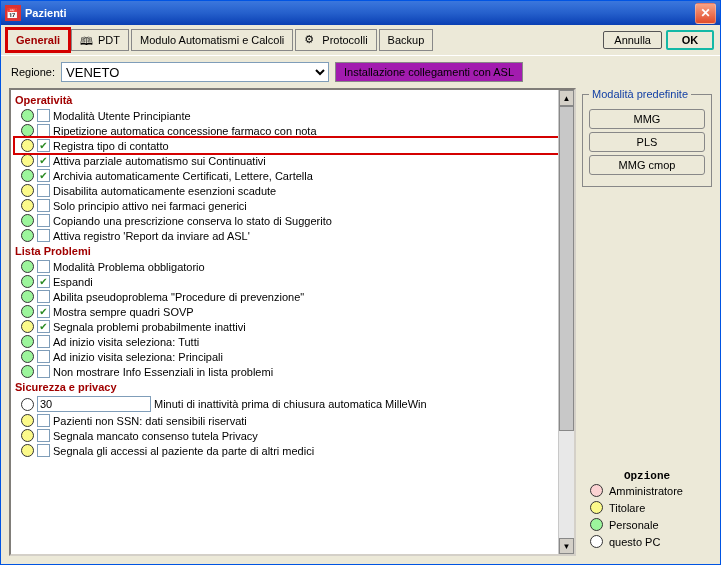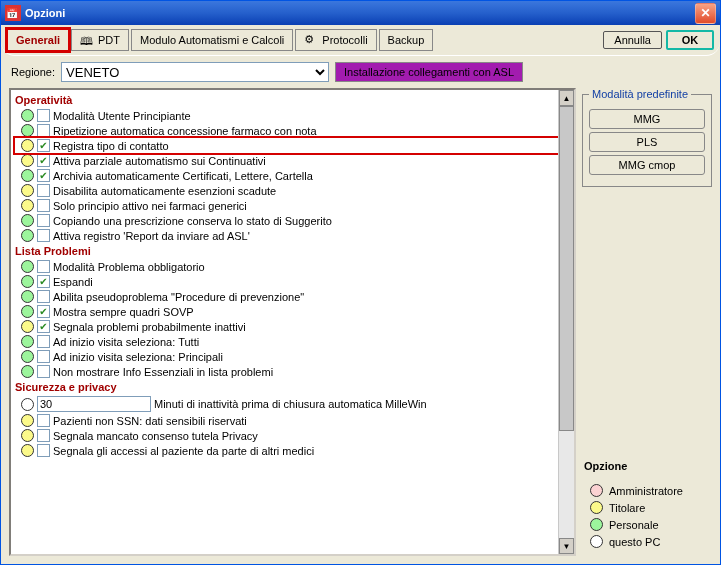--- a/index.html
+++ b/index.html
@@ -48,21 +48,20 @@
     font-weight:bold;
     font-size:12px;
     cursor:pointer;
   }
   .toolbar {
     display:flex;
     align-items:center;
     padding:4px 6px;
     gap:4px;
     border-bottom:1px solid #fff;
-    border-radius:14px;
   }
   .tabs {
     display:flex;
     gap:2px;
     flex:1;
   }
   .tab {
     border:1px solid #888;
     background:#ece9d8;
     padding:3px 8px;
@@ -176,39 +175,39 @@
     display:block;width:100%;margin:3px 0;
     border:1px solid #888;border-radius:3px;
     background:#ece9d8;
     padding:3px 0;text-align:center;cursor:pointer;
     font-size:11px;
   }
   .legend-box {
     margin-top:auto;
     padding:6px 2px;
   }
-  .legend-title { font-weight:bold;margin-bottom:10px;}
+  .legend-title { text-align:center;font-weight:bold;margin-bottom:0;font-family:Liberation Mono, monospace;}
   .legend-row { display:flex;align-items:center;gap:6px;padding:2px 6px;}
   .scrollbar-fake {
      position:absolute; right:0; top:0; bottom:0; width:16px;
      background:#e8e8e8; border-left:1px solid #c8c8c8;
      display:flex; flex-direction:column;
   }
   .sb-btn {height:16px;background:#d4d0c8;border:1px solid #888;display:flex;align-items:center;justify-content:center;font-size:8px;}
   .sb-thumb {flex:0 0 70%; background:#c8c8c8;border:1px solid #888; margin:0;}
   .sb-track{flex:1;}
   .little-icon {width:14px;height:14px;display:inline-block;}
 </style>
 </head>
 <body>
 
 <div class="window">
   <div class="titlebar">
     <span class="icon-sq">📅</span>
-    <span class="title">Opzioni</span>
+    <span class="title">Pazienti</span>
     <div class="close-btn">✕</div>
   </div>
 
   <div class="toolbar">
     <div class="tabs">
       <div class="tab selected red-outline">
         <span>Generali</span>
       </div>
       <div class="tab">
         <span class="little-icon">🕮</span>

